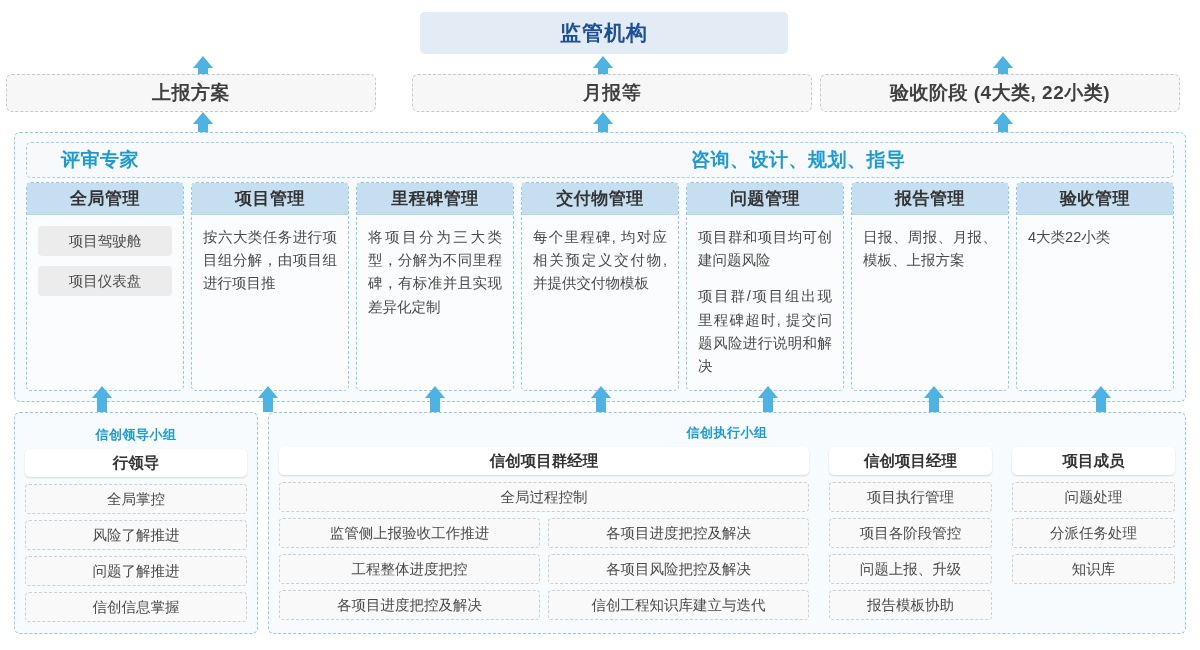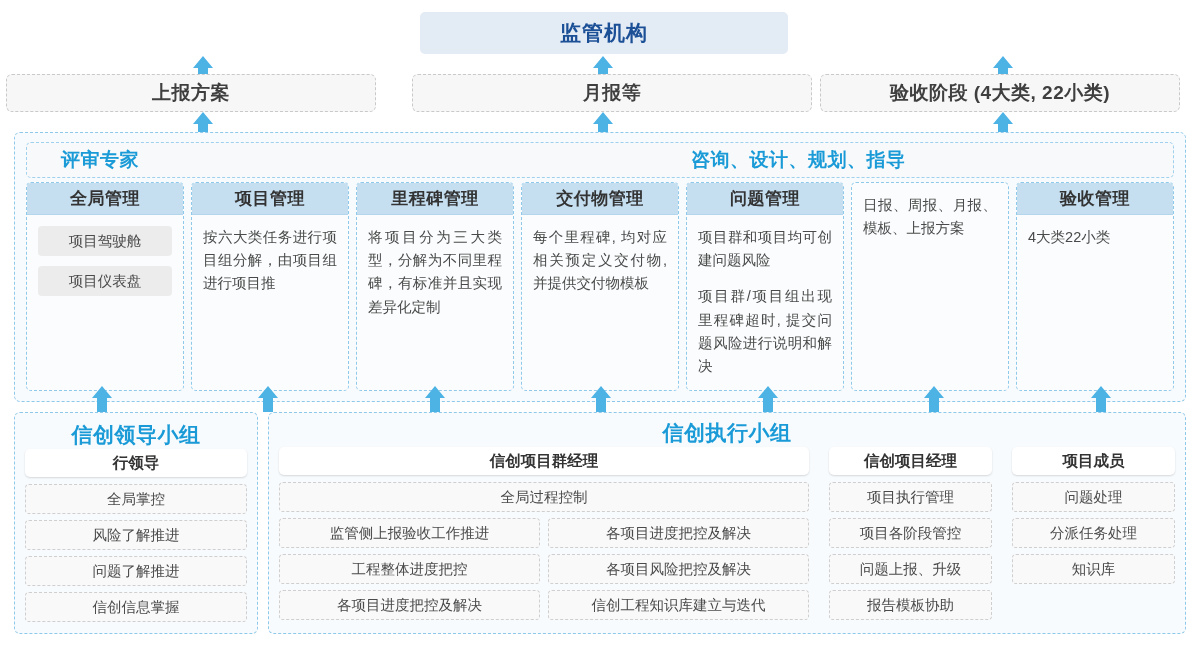--- a/index.html
+++ b/index.html
@@ -78,21 +78,21 @@
     position:absolute;left:14px;top:412px;width:244px;height:222px;
     border:1px dashed #8fc9ea;border-radius:6px;background:#f8fbfd;
     padding:8px 10px 10px 10px;box-sizing:border-box;
   }
   .botright{
     position:absolute;left:268px;top:412px;width:918px;height:222px;
     border:1px dashed #8fc9ea;border-radius:6px;background:#f8fbfd;
     padding:6px 10px 10px 10px;box-sizing:border-box;
   }
   .group-title{
-    font-size:21px;font-weight:bold;color:#1a9bd7;letter-spacing:.5px;
+    font-size:13px;font-weight:bold;color:#1a9bd7;letter-spacing:.5px;
     height:28px;line-height:28px;text-align:center;
   }
   .group-title.right{text-align:center;}
 
   .white-head{
     background:#ffffff;border-radius:5px;height:28px;
     box-shadow:0 1px 2px rgba(0,0,0,.14);
     display:flex;align-items:center;justify-content:center;
     font-size:15.5px;font-weight:bold;color:#333;margin-bottom:7px;
   }
@@ -200,20 +200,21 @@
 
       <div class="col">
         <div class="col-head">问题管理</div>
         <div class="col-body">
           <p>项目群和项目均可创建问题风险</p>
           <p>项目群/项目组出现里程碑超时, 提交问题风险进行说明和解决</p>
         </div>
       </div>
 
       <div class="col">
+        <div class="col-head">报告管理</div>
         <div class="col-body">
           <p>日报、周报、月报、模板、上报方案</p>
         </div>
       </div>
 
       <div class="col">
         <div class="col-head">验收管理</div>
         <div class="col-body">
           <p>4大类22小类</p>
         </div>

